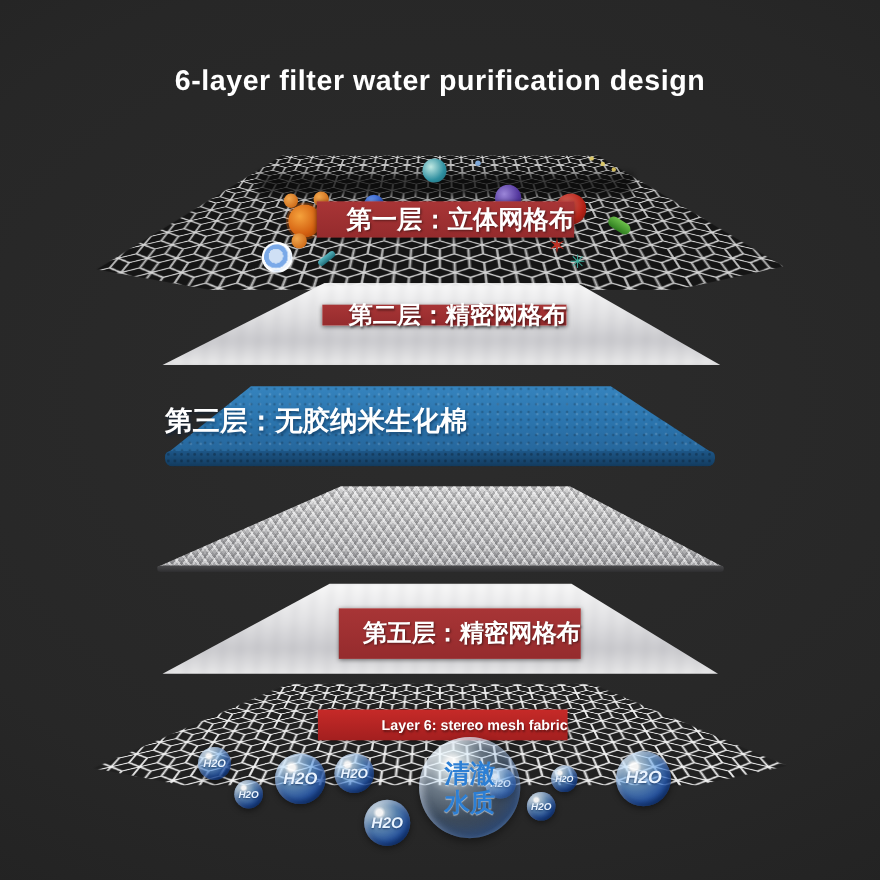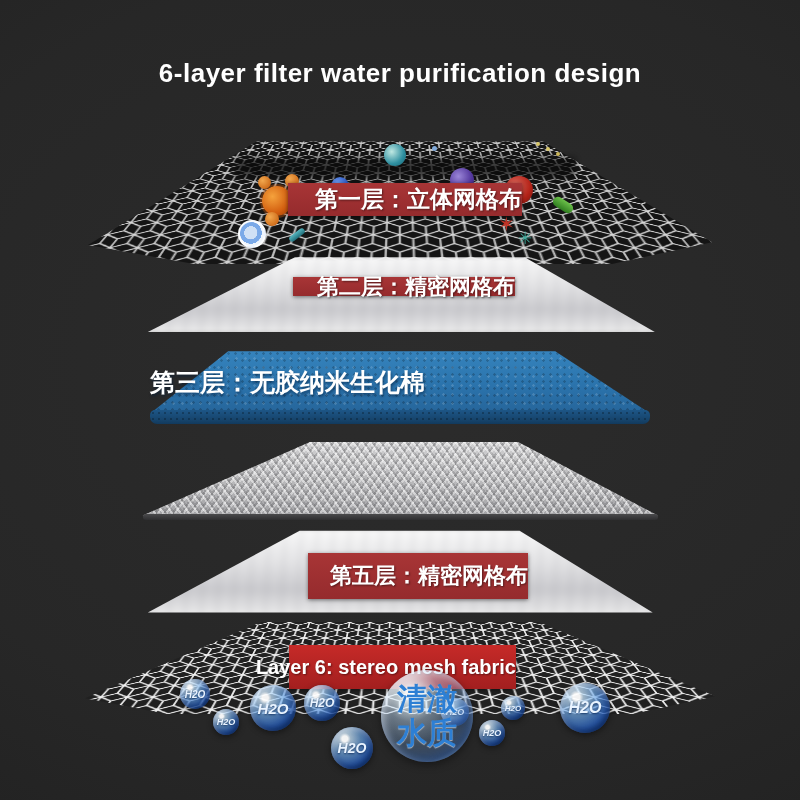--- a/index.html
+++ b/index.html
@@ -19,21 +19,21 @@
     background: linear-gradient(180deg,#a83536,#952b2d);
     color:#fff; font-weight:bold; font-size:23px; white-space:nowrap;
     text-shadow:1px 1px 2px rgba(0,0,0,.45); z-index:6;
     box-shadow:0 1px 4px rgba(0,0,0,.5);
   }
   .banner-1 { left:288px; top:183px; width:234px; height:33px; }
   .banner-2 { left:293px; top:277px; width:222px; height:19px; font-size:22px; }
   .banner-4 { left:292px; top:462px; width:221px; height:30px; font-size:22px; }
   .banner-5 { left:292px; top:553px; width:220px; height:46px; font-size:22px;margin-left:16px; }
   .banner-6 {
-    left:289px; top:645px; width:227px; height:44px; font-size:20px;
+    left:289px; top:645px; width:227px; height:28px; font-size:13px;
     background: linear-gradient(180deg,#c62a28,#a31f1f);
     font-style:normal;
   }
   
   .mesh-wrap { position:absolute; overflow:hidden; z-index:3; }
   .mesh-wrap-1 { left:88px; top:128px; width:624px; height:136px;
     clip-path:polygon(27% 10%, 73% 10%, 100% 84%, 84% 100%, 17% 100%, 0% 86%); }
   .mesh-wrap-6 { left:85px; top:616px; width:630px; height:98px;
     clip-path:polygon(28% 6%, 72% 6%, 100% 82%, 87% 100%, 13% 100%, 0% 84%); }
   .mesh-plane { position:absolute; transform: perspective(560px) rotateX(62deg); transform-origin:50% 50%; }
@@ -145,21 +145,21 @@
   .b3 { left:250px; top:685px; width:46px; height:46px; font-size:15px; }
   .b4 { left:304px; top:685px; width:36px; height:36px; font-size:12px; }
   .b5 { left:331px; top:727px; width:42px; height:42px; font-size:14px; }
   .b6 { left:441px; top:698px; width:28px; height:28px; font-size:9px; }
   .b7 { left:479px; top:720px; width:26px; height:26px; font-size:9px; }
   .b8 { left:501px; top:696px; width:24px; height:24px; font-size:8px; }
   .b9 { left:560px; top:683px; width:50px; height:50px; font-size:16px; }
   .bub-big {
     left:381px; top:670px; width:92px; height:92px; z-index:9;
     flex-direction:column; line-height:1.15; font-style:normal;
-    color:#2d7fd4; font-size:30px; font-weight:bold;
+    color:#2d7fd4; font-size:23px; font-weight:bold;
     background:radial-gradient(circle at 32% 26%,
       rgba(255,255,255,.95) 0 5%, rgba(235,248,255,.8) 12%,
       rgba(190,220,250,.45) 30%, rgba(120,170,230,.28) 55%,
       rgba(80,130,205,.35) 75%, rgba(170,215,255,.6) 92%,
       rgba(240,250,255,.88) 100%);
     box-shadow:inset -3px -5px 10px rgba(30,80,160,.35),
       inset 3px 4px 8px rgba(255,255,255,.6), 0 3px 8px rgba(0,0,0,.4);
     text-shadow:0 1px 1px rgba(255,255,255,.6);
   }
 </style>

